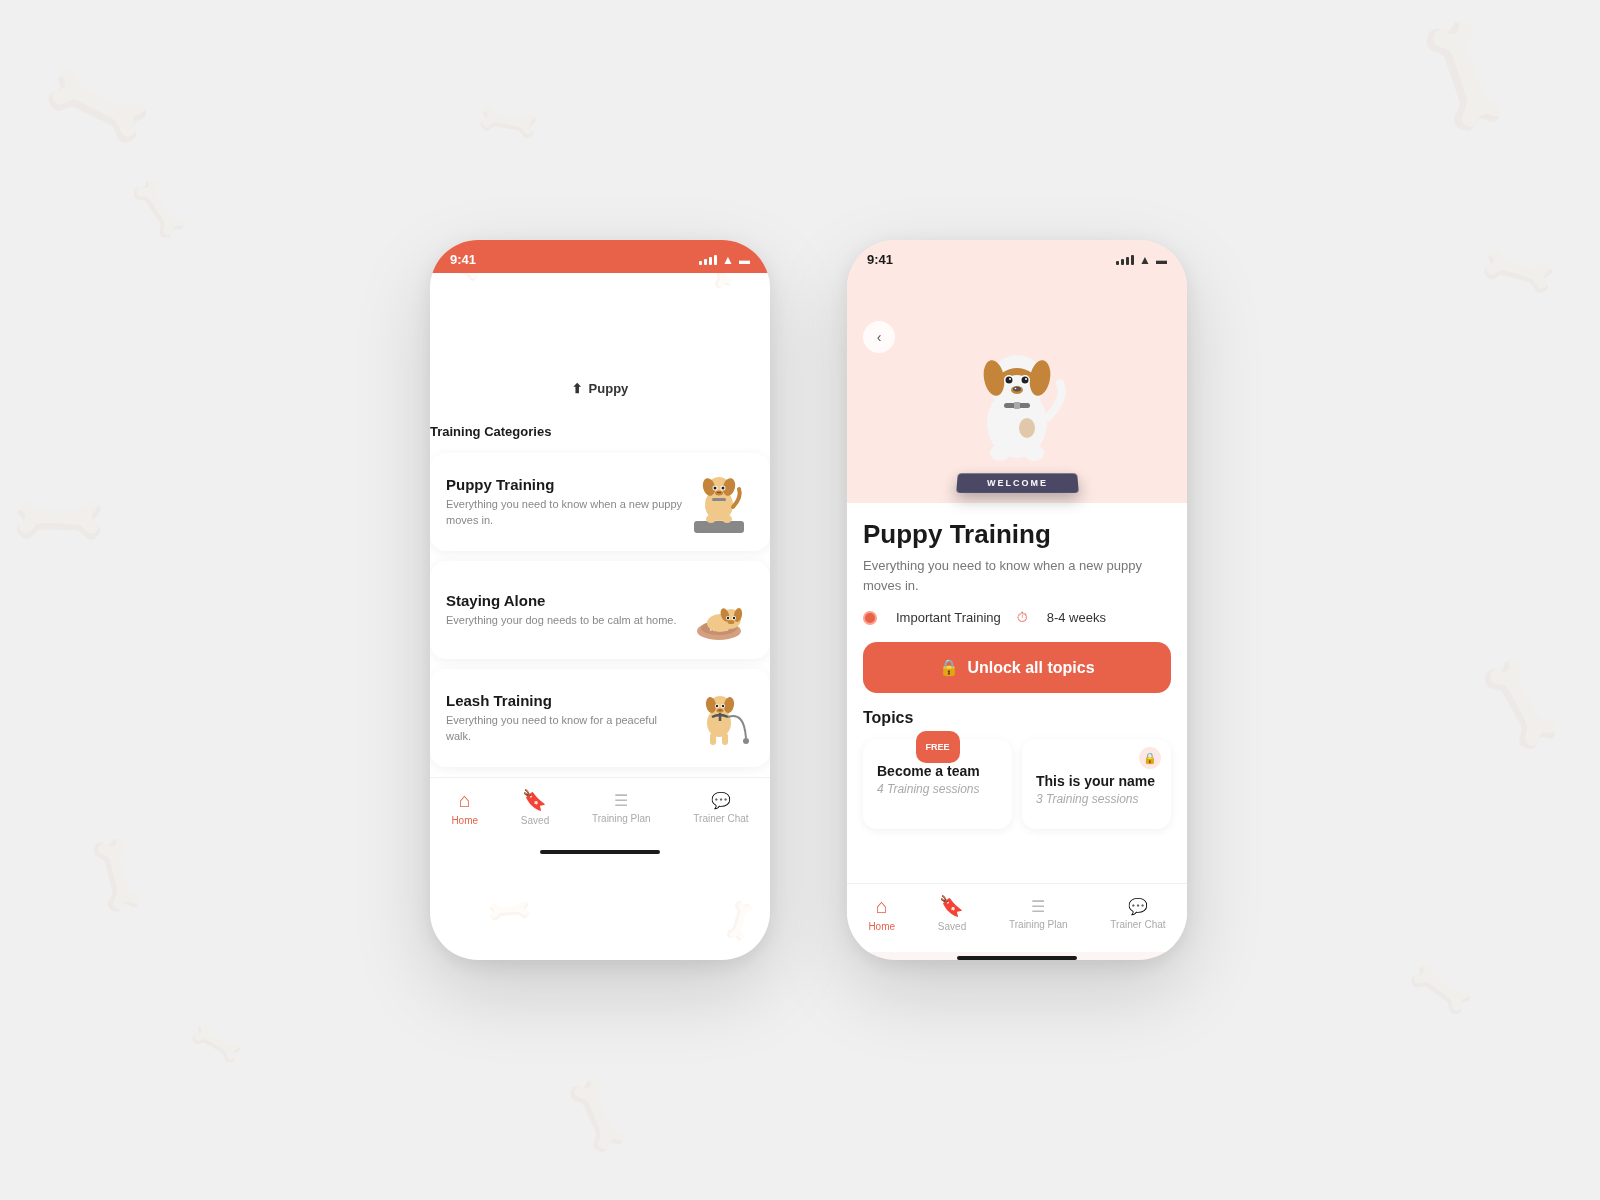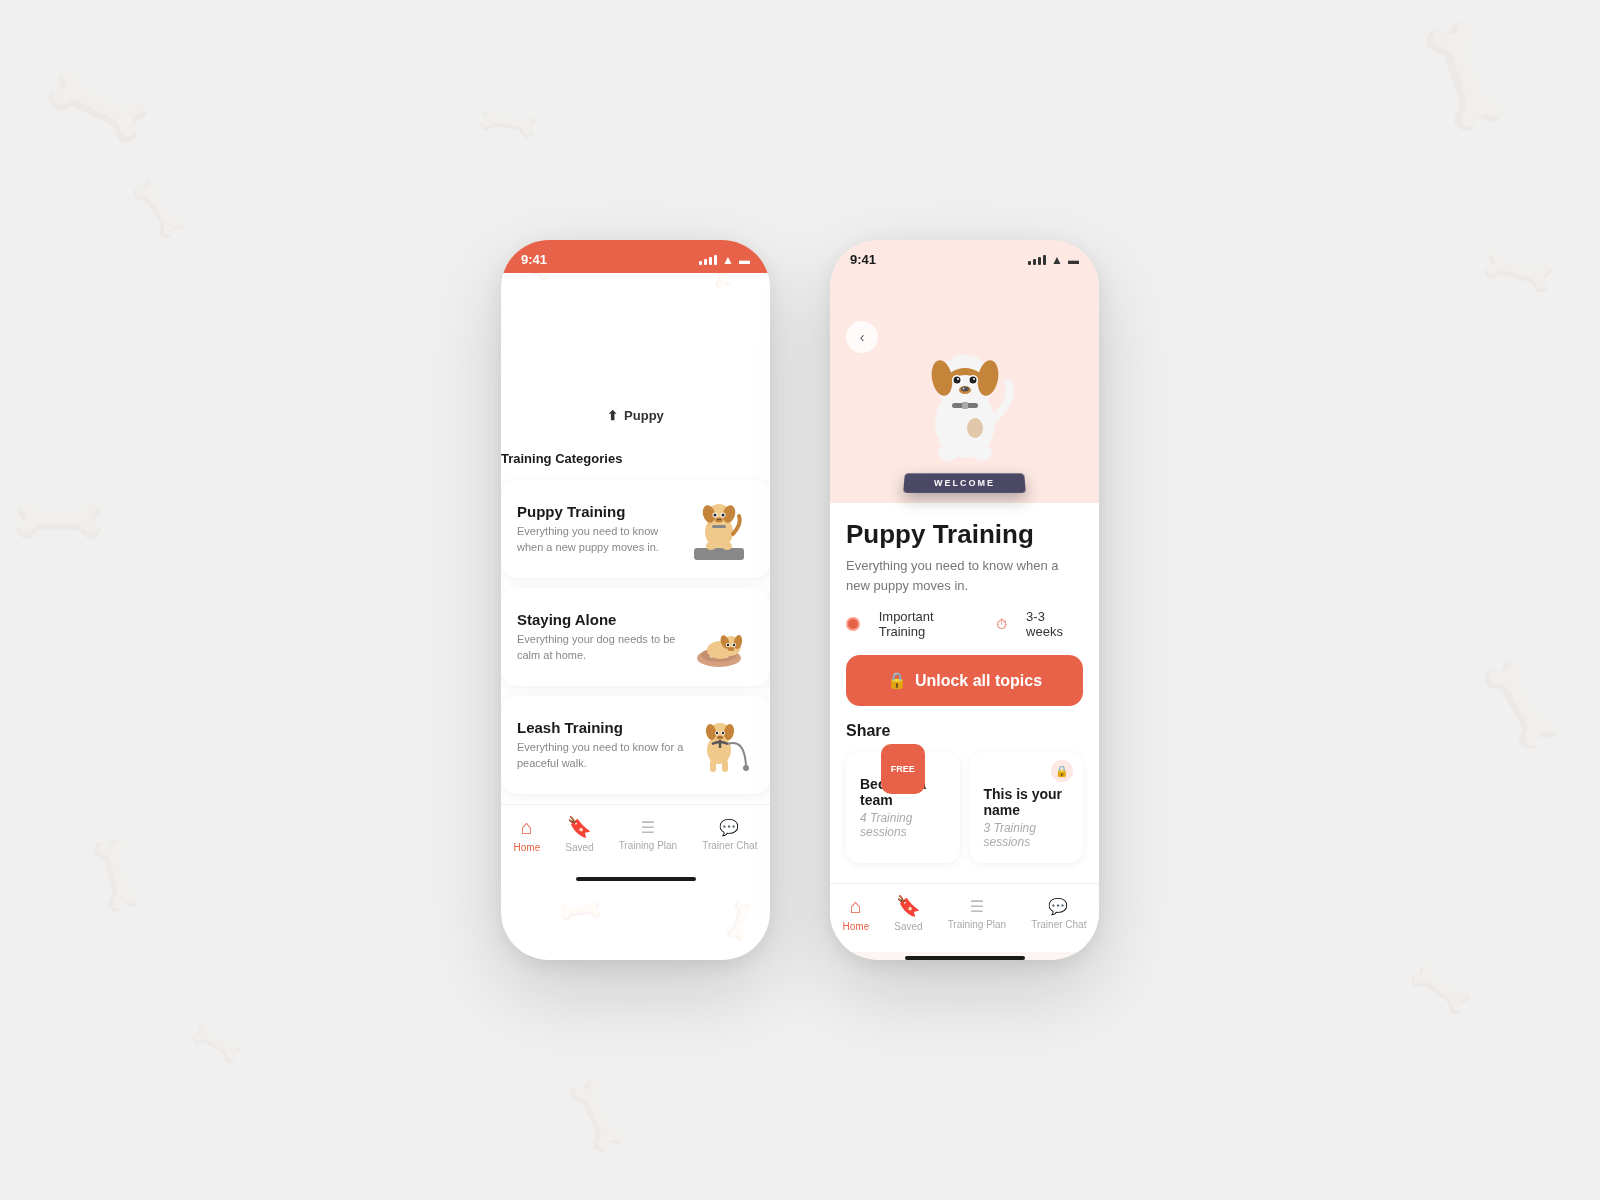--- a/index.html
+++ b/index.html
@@ -32,29 +32,30 @@
     .phones-container {
       display: flex;
       gap: 60px;
       align-items: center;
       position: relative;
       z-index: 1;
     }
 
     
     .phone {
-      width: 269px;
+      width: 340px;
       height: 720px;
       background: white;
       border-radius: 48px;
       overflow: hidden;
       box-shadow: 0 30px 80px rgba(0,0,0,0.15), 0 5px 20px rgba(0,0,0,0.08);
       display: flex;
       flex-direction: column;
       position: relative;
+      margin-left: 17px;
     }
 
     
     .status-bar {
       display: flex;
       justify-content: space-between;
       align-items: center;
       padding: 12px 20px 6px;
       font-size: 13px;
       font-weight: 600;
@@ -307,21 +308,21 @@
     }
     .topic-badge {
       position: absolute;
       top: -8px;
       left: 50%;
       transform: translateX(-50%);
       background: #E8624A;
       color: white;
       font-size: 9px;
       font-weight: 700;
-      padding: 20px 10px;
+      padding: 11px 10px;
       border-radius: 10px;
     }
     .topic-lock {
       position: absolute;
       top: 8px;
       right: 10px;
       width: 22px;
       height: 22px;
       border-radius: 50%;
       background: #fde8e3;
@@ -592,30 +593,30 @@
       <div class="training-title">Puppy Training</div>
       <div class="training-desc">Everything you need to know when a new puppy moves in.</div>
 
       <div class="badges-row">
         <div class="badge-item">
           <div class="badge-dot"></div>
           <span>Important Training</span>
         </div>
         <div class="badge-item">
           <span class="clock-icon">⏱</span>
-          <span>3-3 weeks</span>
+          <span>8-4 weeks</span>
         </div>
       </div>
 
       <button class="unlock-btn">
         <span>🔒</span>
         <span>Unlock all topics</span>
       </button>
 
-      <div class="topics-title">Share</div>
+      <div class="topics-title">Topics</div>
 
       <div class="topics-grid">
 
         <div class="topic-card">
           <div class="topic-badge">FREE</div>
           <div class="topic-name">Become a team</div>
           <div class="topic-sessions">4 Training sessions</div>
         </div>
 
         <div class="topic-card">

